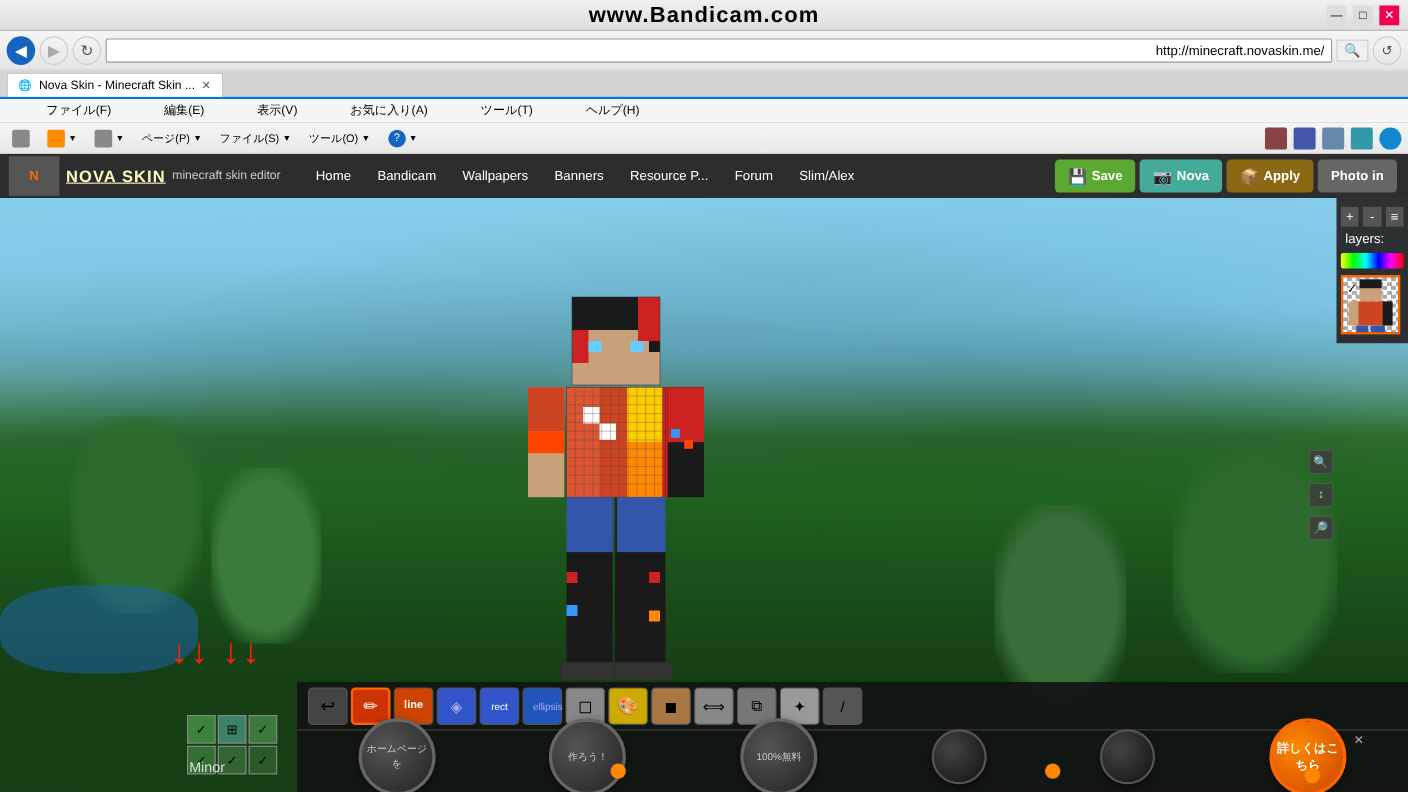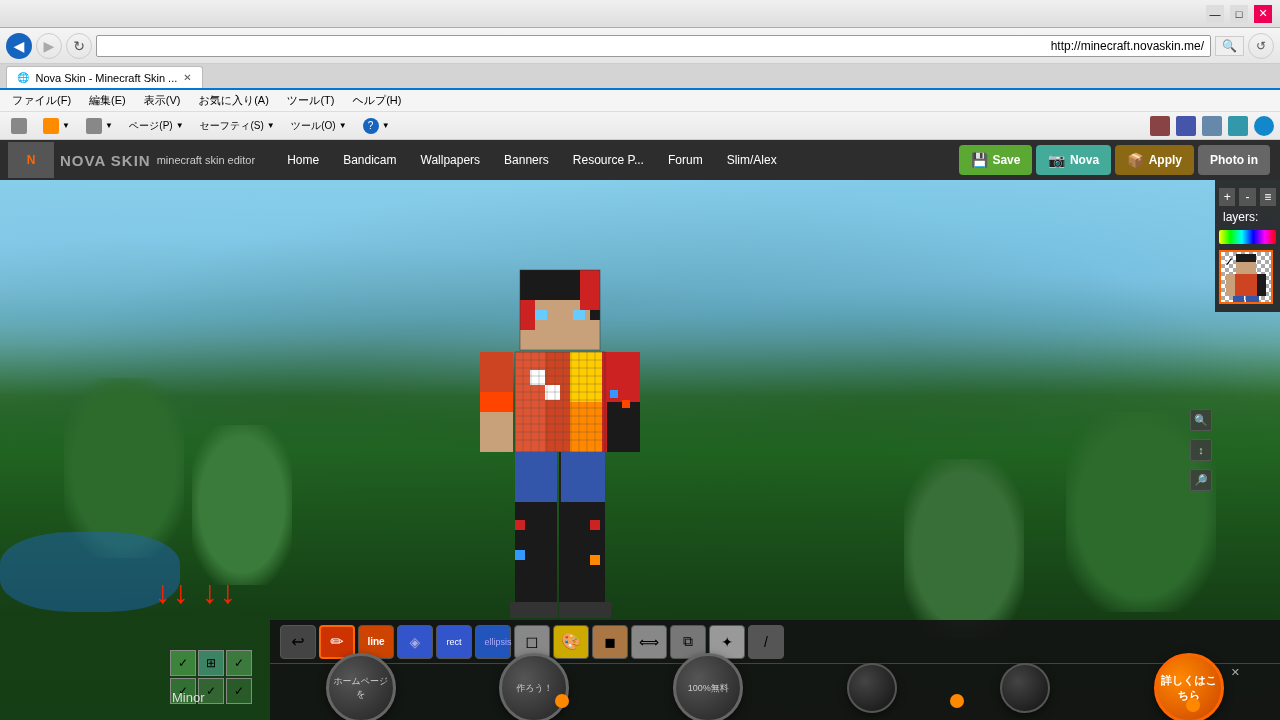--- a/index.html
+++ b/index.html
@@ -108,20 +108,21 @@
       display: flex;
       align-items: center;
       padding: 0 4px;
       gap: 2px;
     }
     .menu-item {
       padding: 2px 8px;
       font-size: 11px;
       cursor: pointer;
       border-radius: 2px;
+      margin-left: 30px;
     }
 
     
     .ie-toolbar {
       height: 28px;
       background: linear-gradient(to bottom, #f5f5f5, #e8e8e8);
       border-bottom: 1px solid #ccc;
       display: flex;
       align-items: center;
       padding: 0 4px;
@@ -146,25 +147,26 @@
       padding: 0 8px;
       gap: 0;
     }
     .ns-logo-box {
       width: 46px; height: 36px;
       background: #555;
       display: flex; align-items: center; justify-content: center;
       margin-right: 6px;
     }
     .ns-title {
-      color: #a3a3a3;
+      color: #fef9c3;
       font-size: 15px;
       font-weight: 900;
       font-family: Arial Black, sans-serif;
       letter-spacing: 1px;
+      text-decoration: underline;
     }
     .ns-subtitle {
       color: #ccc;
       font-size: 11px;
       margin-left: 6px;
       margin-right: 20px;
     }
     .ns-nav {
       display: flex;
       align-items: center;
@@ -383,20 +385,21 @@
       bottom: 15px;
       left: 172px;
       color: #ddd;
       font-size: 13px;
     }
   </style>
 </head>
 <body>
 
 <div class="browser-titlebar">
+  <div class="bandicam-watermark">www.Bandicam.com</div>
   <div class="browser-controls">
     <button class="win-btn minimize">—</button>
     <button class="win-btn maximize">□</button>
     <button class="win-btn close">✕</button>
   </div>
 </div>
 
 <div class="browser-toolbar">
   <button class="nav-btn back">◀</button>
   <button class="nav-btn forward">▶</button>
@@ -433,21 +436,21 @@
   </button>
   <button class="ie-toolbar-btn">
     <span style="background:#888;width:16px;height:16px;display:inline-block;border-radius:2px;"></span>
     <span style="font-size:8px;">▼</span>
   </button>
   <button class="ie-toolbar-btn">
     <span style="font-size:10px;">ページ(P)</span>
     <span style="font-size:8px;">▼</span>
   </button>
   <button class="ie-toolbar-btn">
-    <span style="font-size:10px;">セーフティ(S)</span>
+    <span style="font-size:10px;">ファイル(S)</span>
     <span style="font-size:8px;">▼</span>
   </button>
   <button class="ie-toolbar-btn">
     <span style="font-size:10px;text-align:center;">ツール(O)</span>
     <span style="font-size:8px;">▼</span>
   </button>
   <button class="ie-toolbar-btn">
     <span style="background:#1565c0;width:16px;height:16px;display:inline-block;border-radius:50%;color:#fff;font-size:10px;text-align:center;line-height:16px;">?</span>
     <span style="font-size:8px;">▼</span>
   </button>

